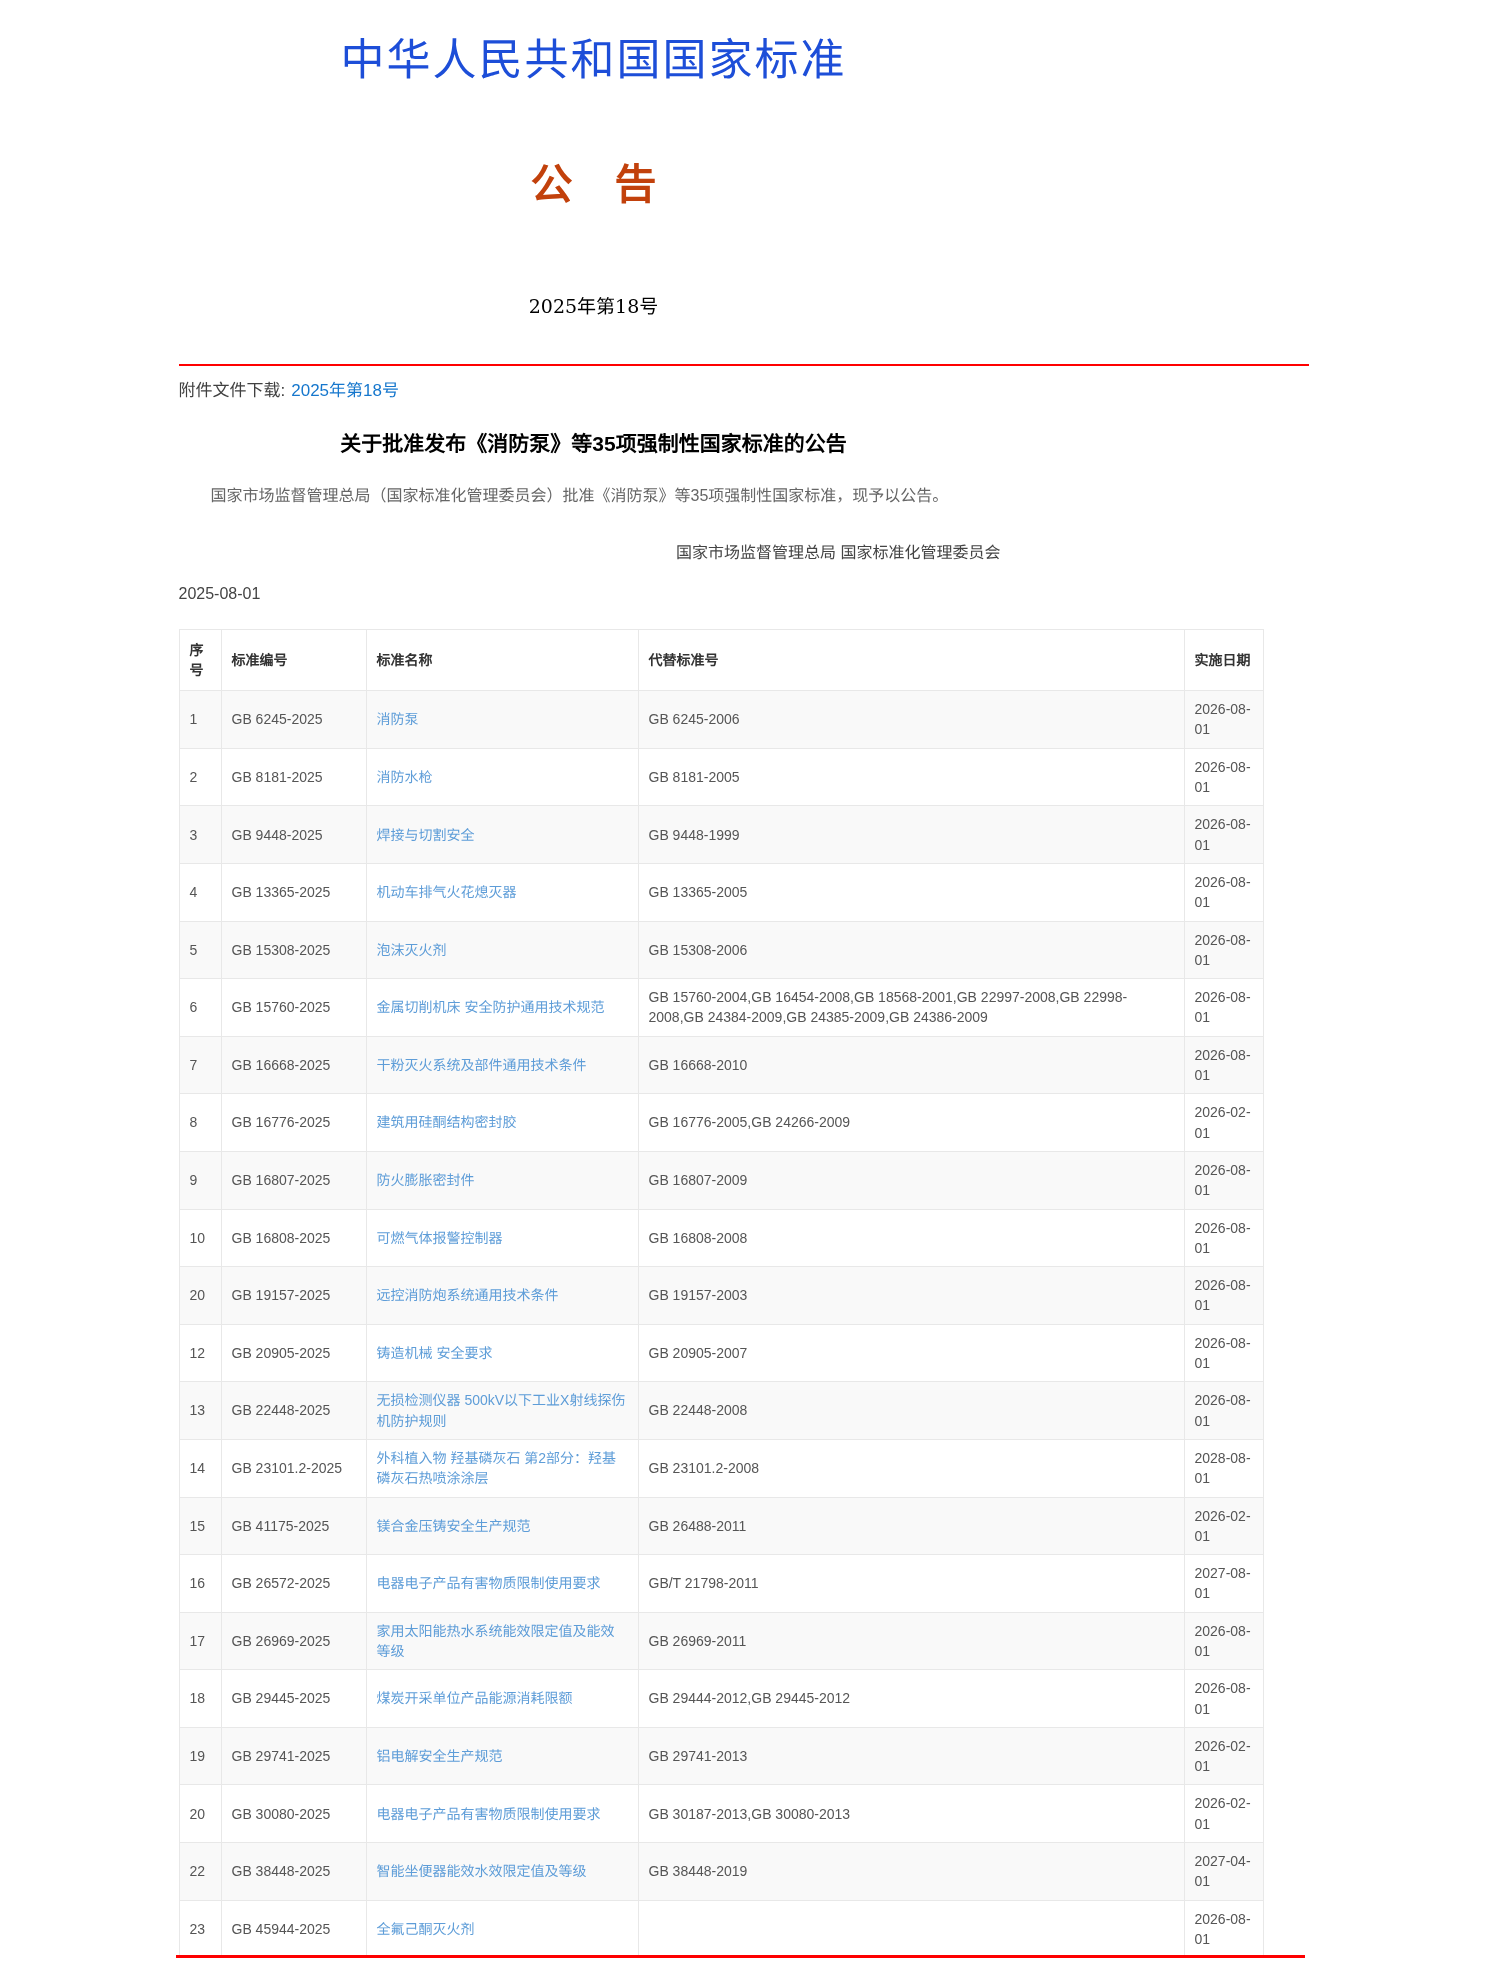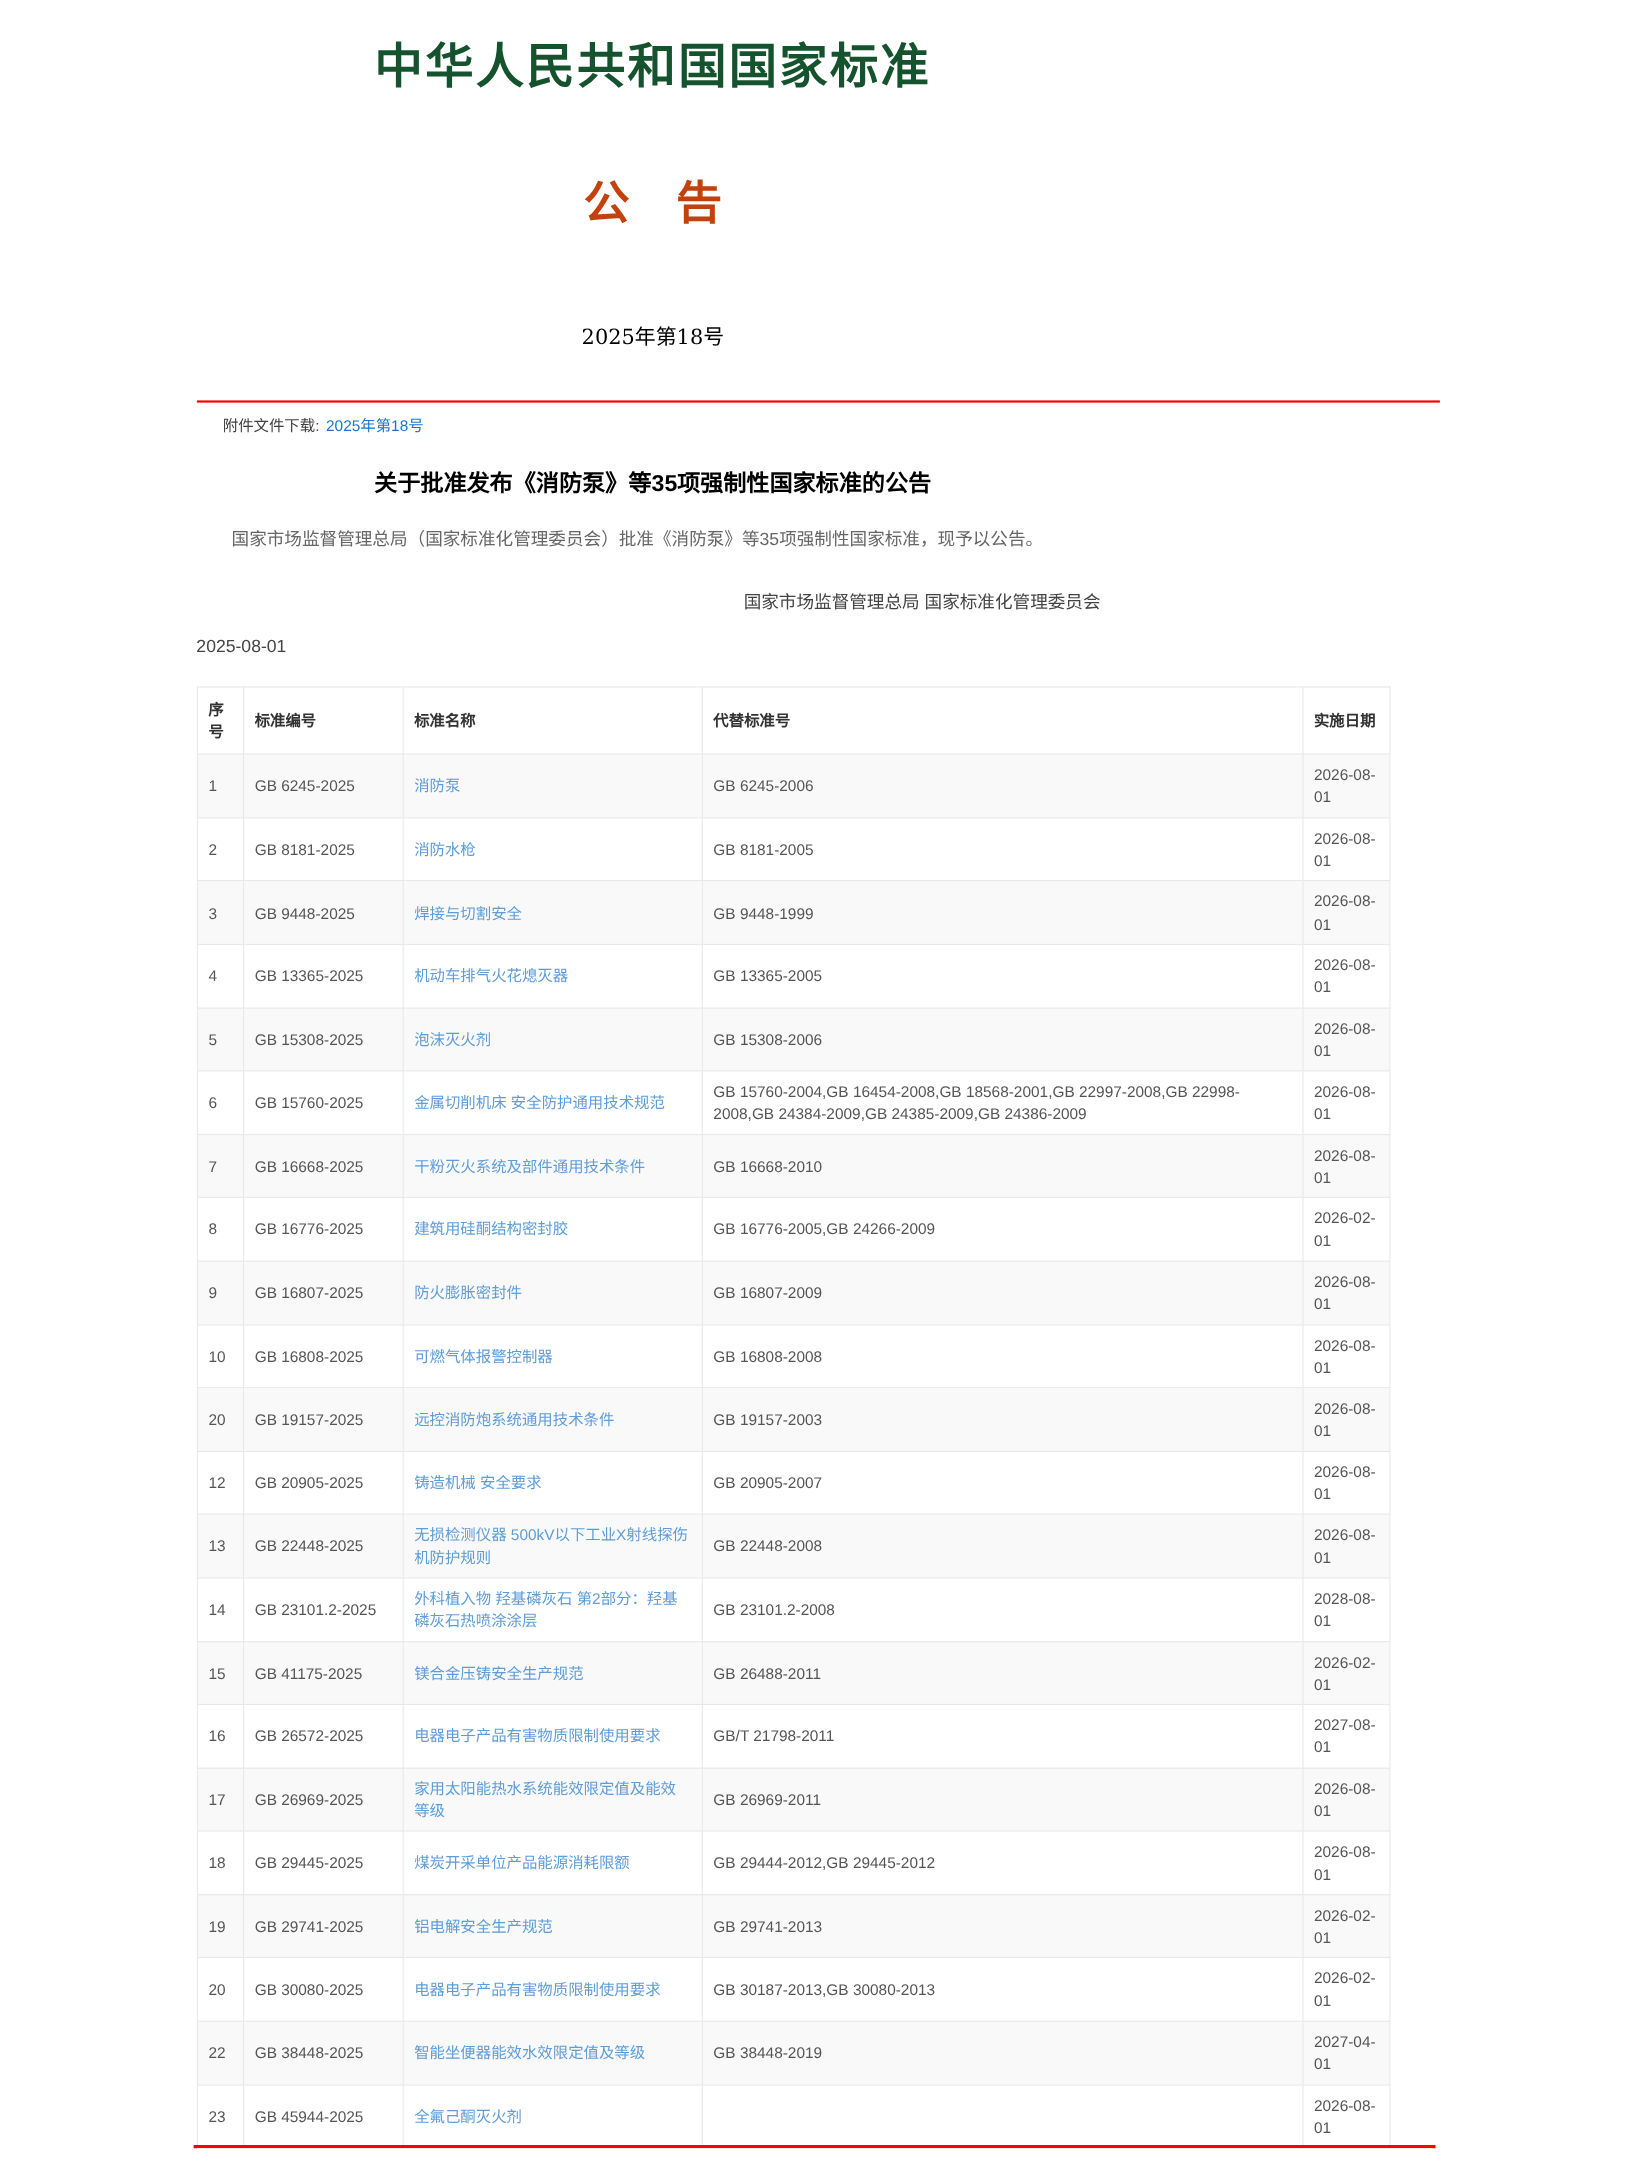--- a/index.html
+++ b/index.html
@@ -1,29 +1,29 @@
 <!DOCTYPE html>
 <html lang="zh-CN"><head>
 <meta charset="utf-8">
 <style>
   * { box-sizing: border-box; }
   html,body { margin:0; padding:0; background:#ffffff; font-family:"Liberation Sans", sans-serif; }
   .content { width:1130px; margin:0 auto; padding-top:4px; }
   .article { width:830px; }
 
-  .page-title { font-family:"DejaVu Serif","Liberation Serif",serif; font-weight:bold;
-    font-size:44px; color:#14532d; text-align:center; margin:20px 0 0 0; letter-spacing:2px; }
+  .page-title { font-family:"DejaVu Serif","Liberation Serif",serif; font-weight:normal;
+    font-size:44px; color:#1d4ed8; text-align:center; margin:20px 0 0 0; letter-spacing:2px; }
   .page-subtitle { font-family:"DejaVu Serif","Liberation Serif",serif; font-weight:bold;
     font-size:42px; color:#c2410c; text-align:center; margin-top:62px; }
   .issue-number { font-family:"DejaVu Serif","Liberation Serif",serif; font-size:19px;
     color:#000; text-align:center; margin-top:80px; }
 
   .red-rule { border:none; border-top:2px solid #ff0000; width:1130px; margin:46px 0 0 0; }
 
-  .attach-line { margin-top:10px; font-size:14px; color:#404040;margin-left:24px; }
+  .attach-line { margin-top:10px; font-size:17px; color:#404040; }
   .attach-line a { color:#1677cd; text-decoration:none; margin-left:6px; }
 
   .notice-heading { text-align:center; font-weight:bold; font-size:21px; color:#000000;
     margin-top:26px; }
   .notice-body { font-size:16px; color:#666; text-indent:2em; margin:26px 0 0 0; line-height:1.6; }
   .signature { text-align:right; font-size:16px; color:#444; margin-top:30px; padding-right:8px; }
   .pub-date { text-align:left; font-size:16px; color:#444; margin-top:22px; padding-right:18px; }
 
   .table-wrap { position:relative; margin-top:26px; width:1084px; }
   table.std-table { border-collapse:collapse; width:1084px; font-size:14px; table-layout:fixed; }

